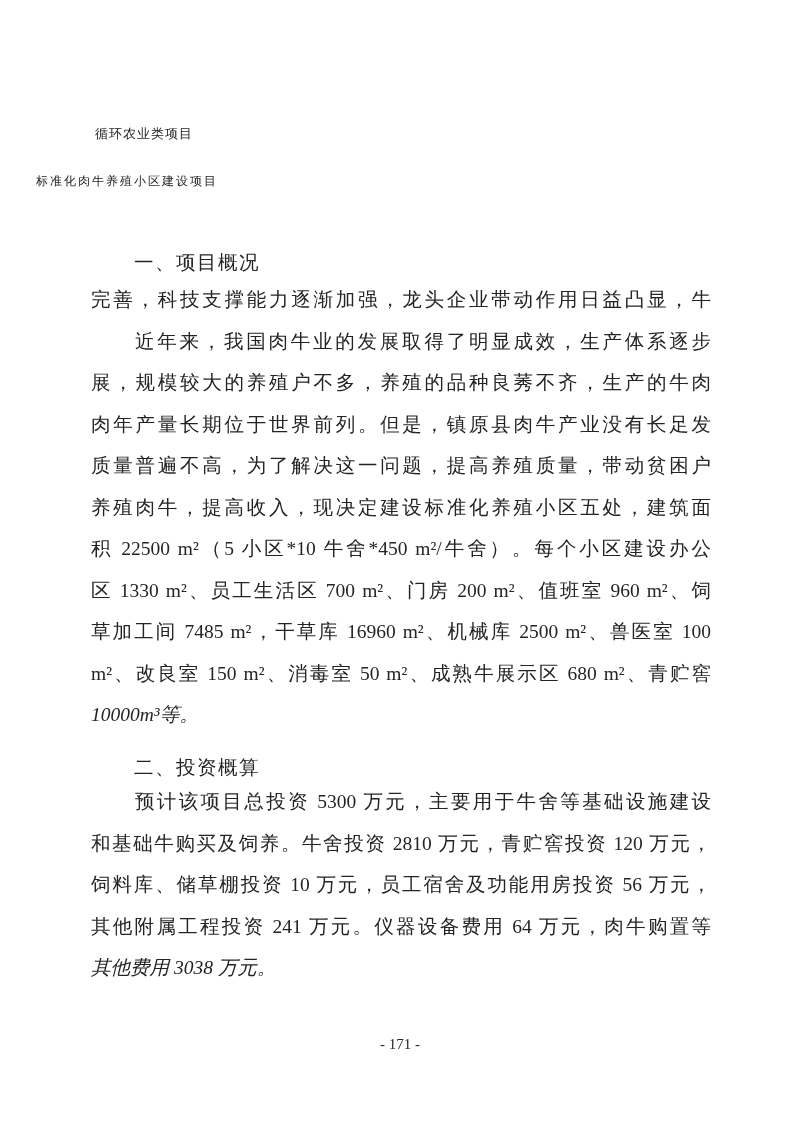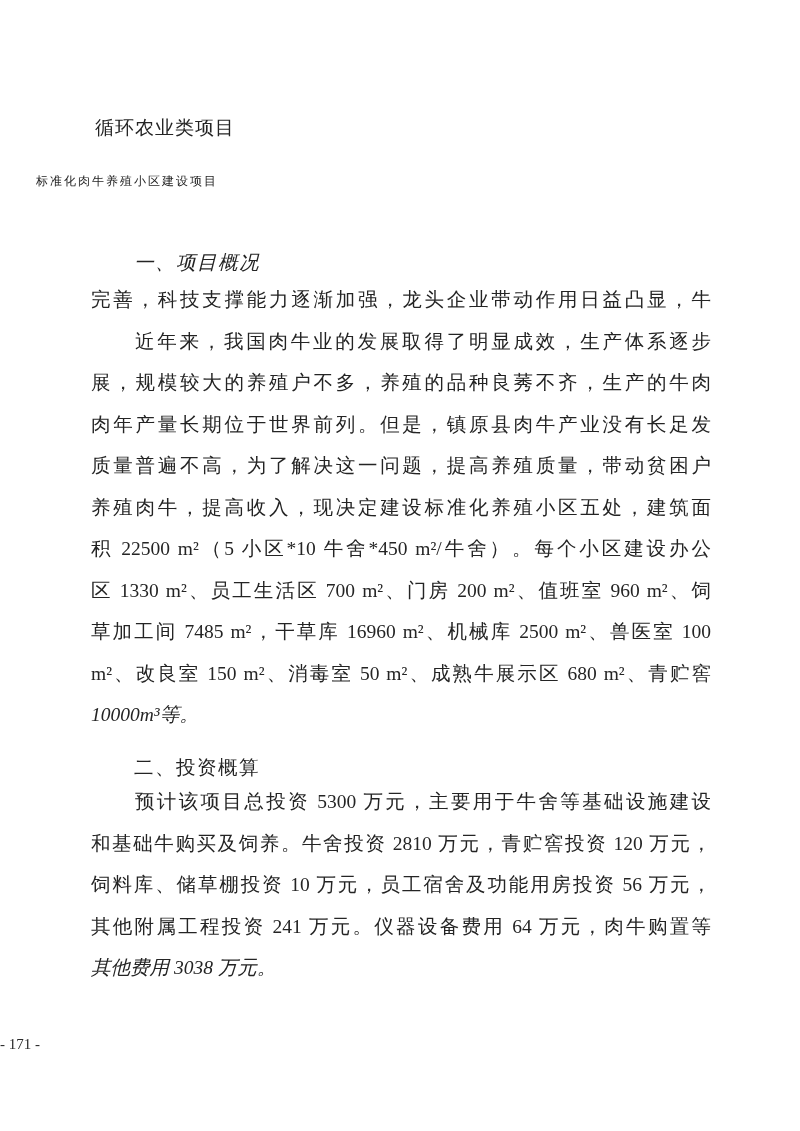--- a/index.html
+++ b/index.html
@@ -13,22 +13,22 @@
     height: 1131px;
     margin: 0 auto;
     background: #ffffff;
     color: #242424;
     font-family: "Liberation Serif", "DejaVu Serif", serif;
     overflow: hidden;
   }
   .category-label {
     position: absolute;
     left: 95px;
-    top: 116px;
-    font-size: 19px;
+    top: 122px;
+    font-size: 13px;
     line-height: 23px;
     letter-spacing: 1px;
     white-space: nowrap;
   }
   .doc-title {
     position: absolute;
     left: 0;
     top: 170px;
     width: 100%;
     font-size: 12px;
@@ -38,21 +38,21 @@
     padding-left: 36px;
   }
   .section-heading {
     position: absolute;
     left: 134px;
     font-size: 19.5px;
     line-height: 22px;
     letter-spacing: 1.5px;
     white-space: nowrap;
   }
-  #heading-1 { top: 252px; font-style: italic; }
+  #heading-1 { top: 252px; }
   #heading-2 { top: 757px; }
   .para {
     position: absolute;
     left: 91px;
     width: 620px;
   }
   #para-1 { top: 279px; }
   #para-2 { top: 781px; }
   .line {
     height: 41.5px;
@@ -62,21 +62,21 @@
     text-align-last: justify;
     overflow: hidden;
   }
   .line.indent { padding-left: 44px; }
   .line.flush { text-align-last: left; font-style: italic; }
   .footer {
     position: absolute;
     left: 0;
     top: 1035px;
     width: 100%;
-    text-align: left;
+    text-align: center;
     font-size: 15px;
     line-height: 18px;
     color: #2a2a2a;
   }
 </style>
 </head>
 <body>
 
 <div class="page">
 

